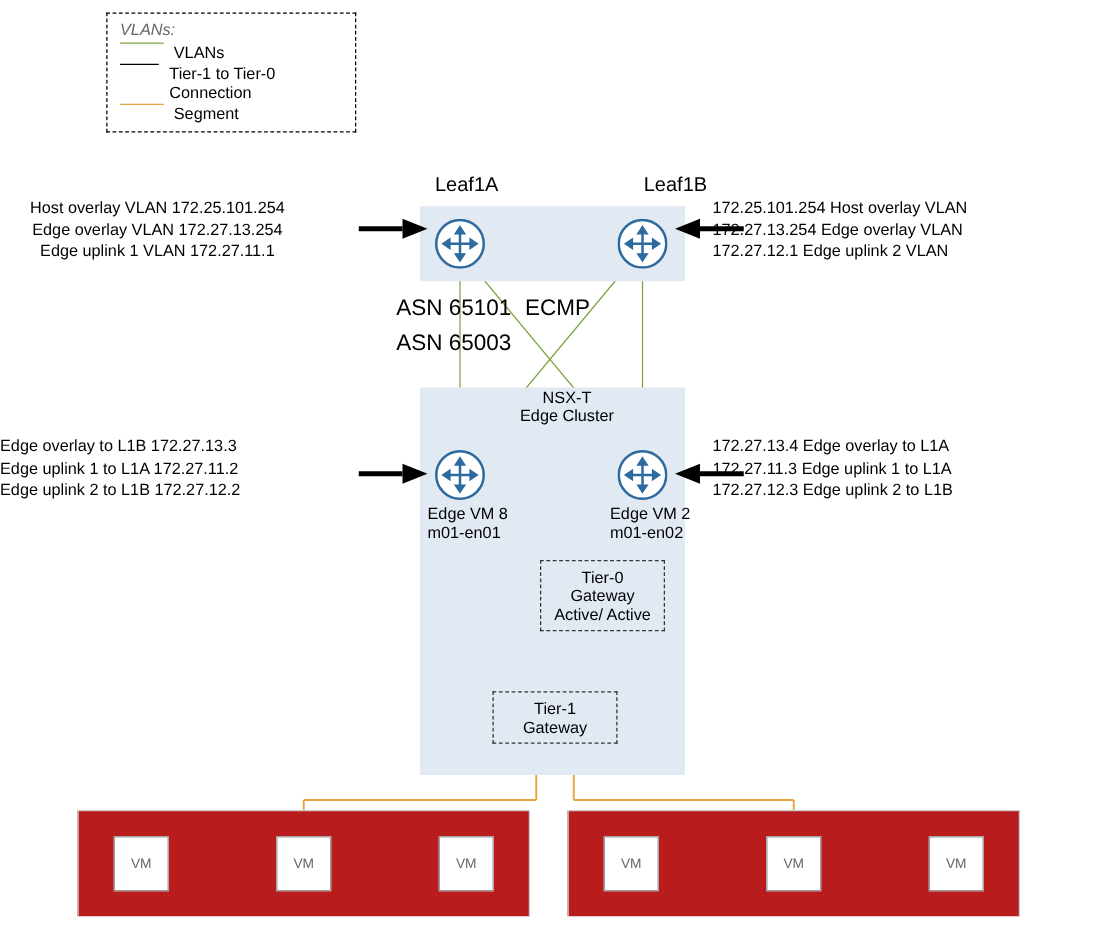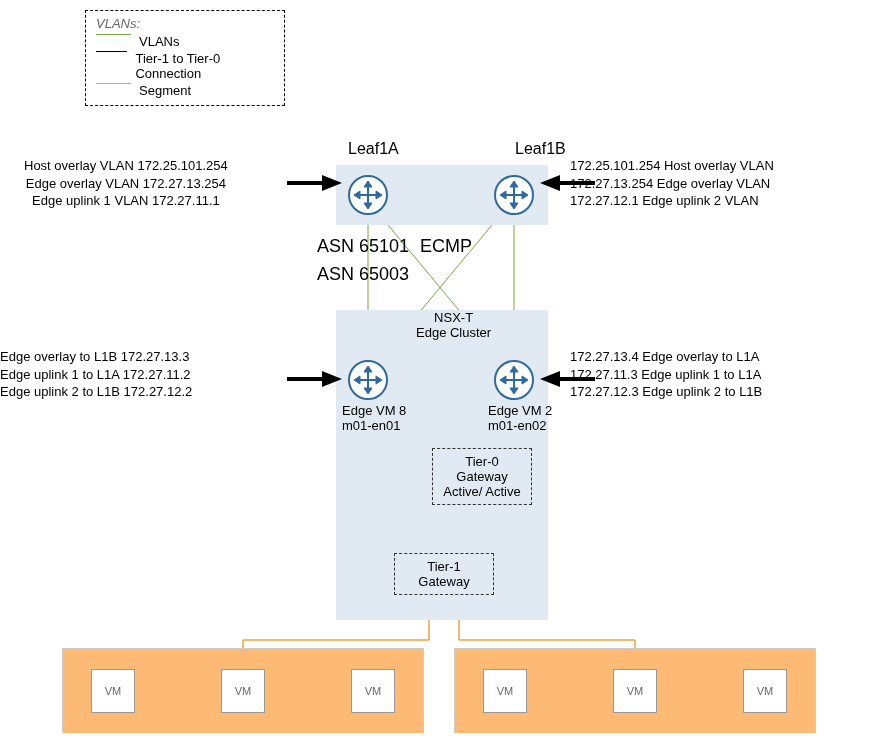--- a/index.html
+++ b/index.html
@@ -45,21 +45,21 @@
     
     .arrow-right { position: absolute; width: 0; height: 0; border-top: 8px solid transparent; border-bottom: 8px solid transparent; border-left: 20px solid #000; }
     .arrow-left { position: absolute; width: 0; height: 0; border-top: 8px solid transparent; border-bottom: 8px solid transparent; border-right: 20px solid #000; }
     .arrow-line { position: absolute; height: 4px; background: #000; }
     
     .asn-label { position: absolute; font-size: 18px; }
     .asn1 { top: 236px; left: 317px; }
     .asn2 { top: 264px; left: 317px; }
     .ecmp { top: 236px; left: 420px; }
     
-    .vm-container { position: absolute; top: 648px; width: 362px; height: 85px; background: #fdba74; border-left: 1px solid #ccc; border-top: 1px solid #ccc; border-right: 1px solid #ccc; }
+    .vm-container { position: absolute; top: 648px; width: 362px; height: 85px; background: #b91c1c; border-left: 1px solid #ccc; border-top: 1px solid #ccc; border-right: 1px solid #ccc; }
     .vm-container-left { left: 62px; }
     .vm-container-right { left: 454px; }
     .vm-box { position: absolute; top: 20px; width: 44px; height: 44px; border: 1px solid #999; background: #fff; display: flex; align-items: center; justify-content: center; font-size: 11px; color: #666; }
     
     svg.connector { position: absolute; top: 0; left: 0; pointer-events: none; }
   </style>
 </head>
 <body>
 
 <div class="legend">

